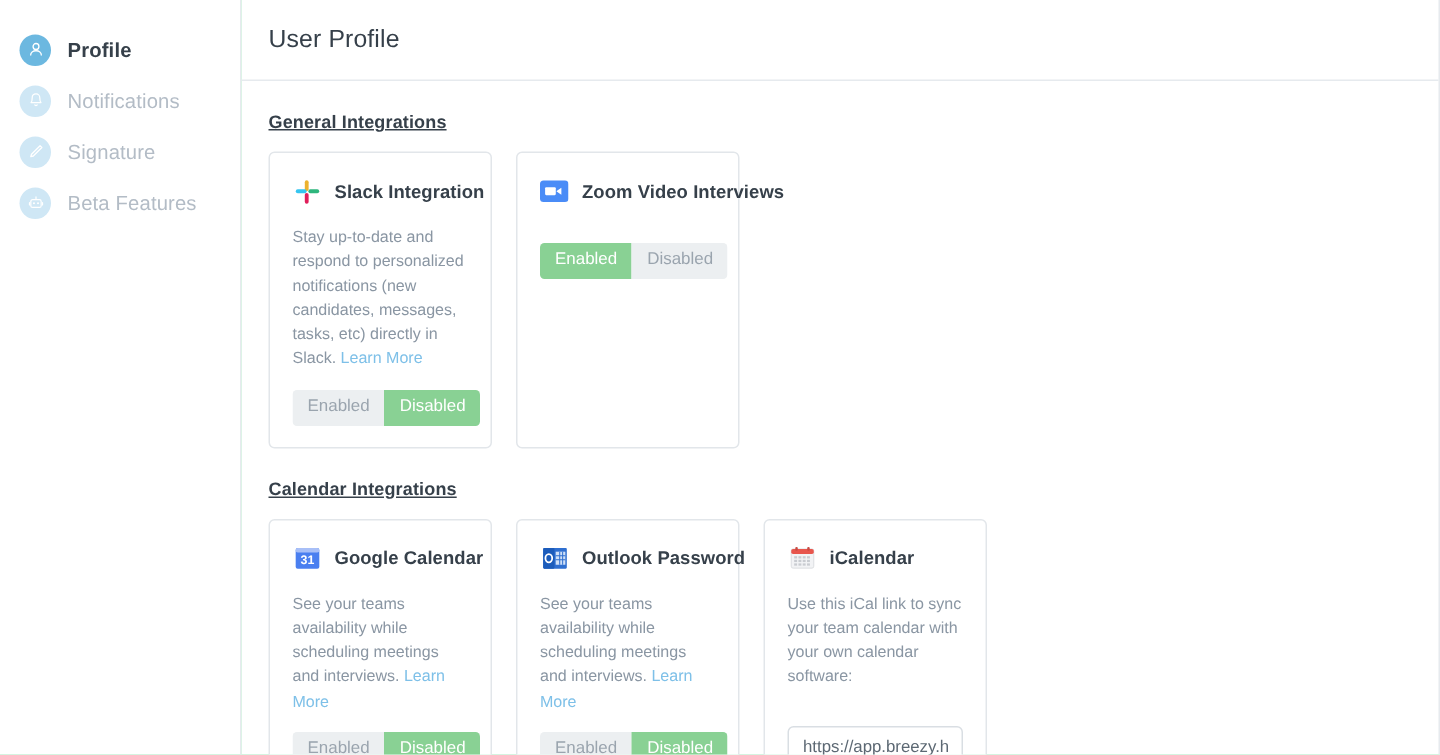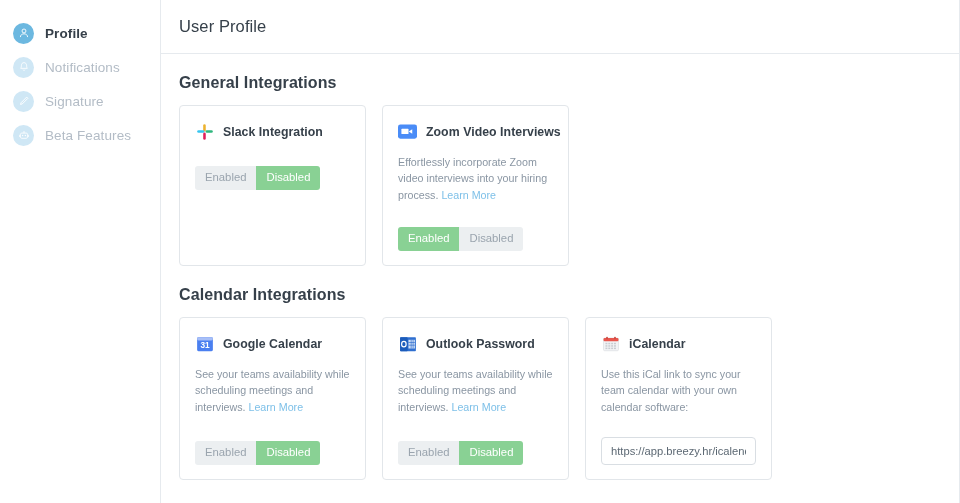--- a/index.html
+++ b/index.html
@@ -81,32 +81,33 @@
   .page-title {
     font-size: 16.5px;
     color: #36404a;
     letter-spacing: .1px;
   }
   .content {
     padding: 0 18px;
   }
   .section { margin-top: 0; }
   .section-title {
-    font-size: 16px;
+    font-size: 12px;
     color: #36404a;
     margin: 20px 0 0 0;
     letter-spacing: .1px;
+    text-decoration: underline;
   }
   .card-row {
     display: flex;
     gap: 16px;
     margin-top: 13px;
   }
   .card {
-    width: 187px;
+    width: 149px;
     box-sizing: border-box;
     border: 1px solid #e2e6ea;
     border-radius: 4px;
     background: #ffffff;
     padding: 16px 15px 14px 15px;
     display: flex;
     flex-direction: column;
   }
   .card.cal { min-height: 163px; }
   .card.gen { min-height: 161px; }
@@ -245,38 +246,38 @@
               <span class="card-icon">
                 <svg width="18" height="18" viewBox="0 0 24 24">
                   <rect x="9.6" y="1.6" width="3.4" height="9.6" rx="1.7" fill="#ecb22e"></rect>
                   <rect x="9.6" y="12.8" width="3.4" height="9.6" rx="1.7" fill="#e01e5a"></rect>
                   <rect x="1.6" y="9.6" width="9.6" height="3.4" rx="1.7" fill="#36c5f0"></rect>
                   <rect x="12.8" y="9.6" width="9.6" height="3.4" rx="1.7" fill="#2eb67d"></rect>
                 </svg>
               </span>
               <span class="card-title">Slack Integration</span>
             </div>
+            <p class="card-desc"><span>Stay up-to-date and respond to personalized notifications (new candidates, messages, tasks, etc) directly in Slack. </span><a class="learn-more">Learn More</a></p>
             <div class="toggle">
               <button class="toggle-btn">Enabled</button>
               <button class="toggle-btn on">Disabled</button>
             </div>
           </div>
 
           <div class="card gen">
             <div class="card-head">
               <span class="card-icon">
                 <svg width="19" height="19" viewBox="0 0 24 24">
                   <rect x="0" y="3" width="24" height="18" rx="3" fill="#4a8cf7"></rect>
                   <path d="M5.2 8.6h7.2a.9.9 0 0 1 .9.9v4.9a.9.9 0 0 1-.9.9H5.2a.9.9 0 0 1-.9-.9V9.5a.9.9 0 0 1 .9-.9z" fill="#ffffff"></path>
                   <path d="M14 11.7l4-2.6v5.8l-4-2.6z" fill="#ffffff"></path>
                 </svg>
               </span>
               <span class="card-title">Zoom Video Interviews</span>
             </div>
-            <p class="card-desc"><span>Effortlessly incorporate Zoom video interviews into your hiring process. </span><a class="learn-more">Learn More</a></p>
             <div class="toggle">
               <button class="toggle-btn on">Enabled</button>
               <button class="toggle-btn">Disabled</button>
             </div>
           </div>
 
         </div>
       </section>
 
       <section class="section">

